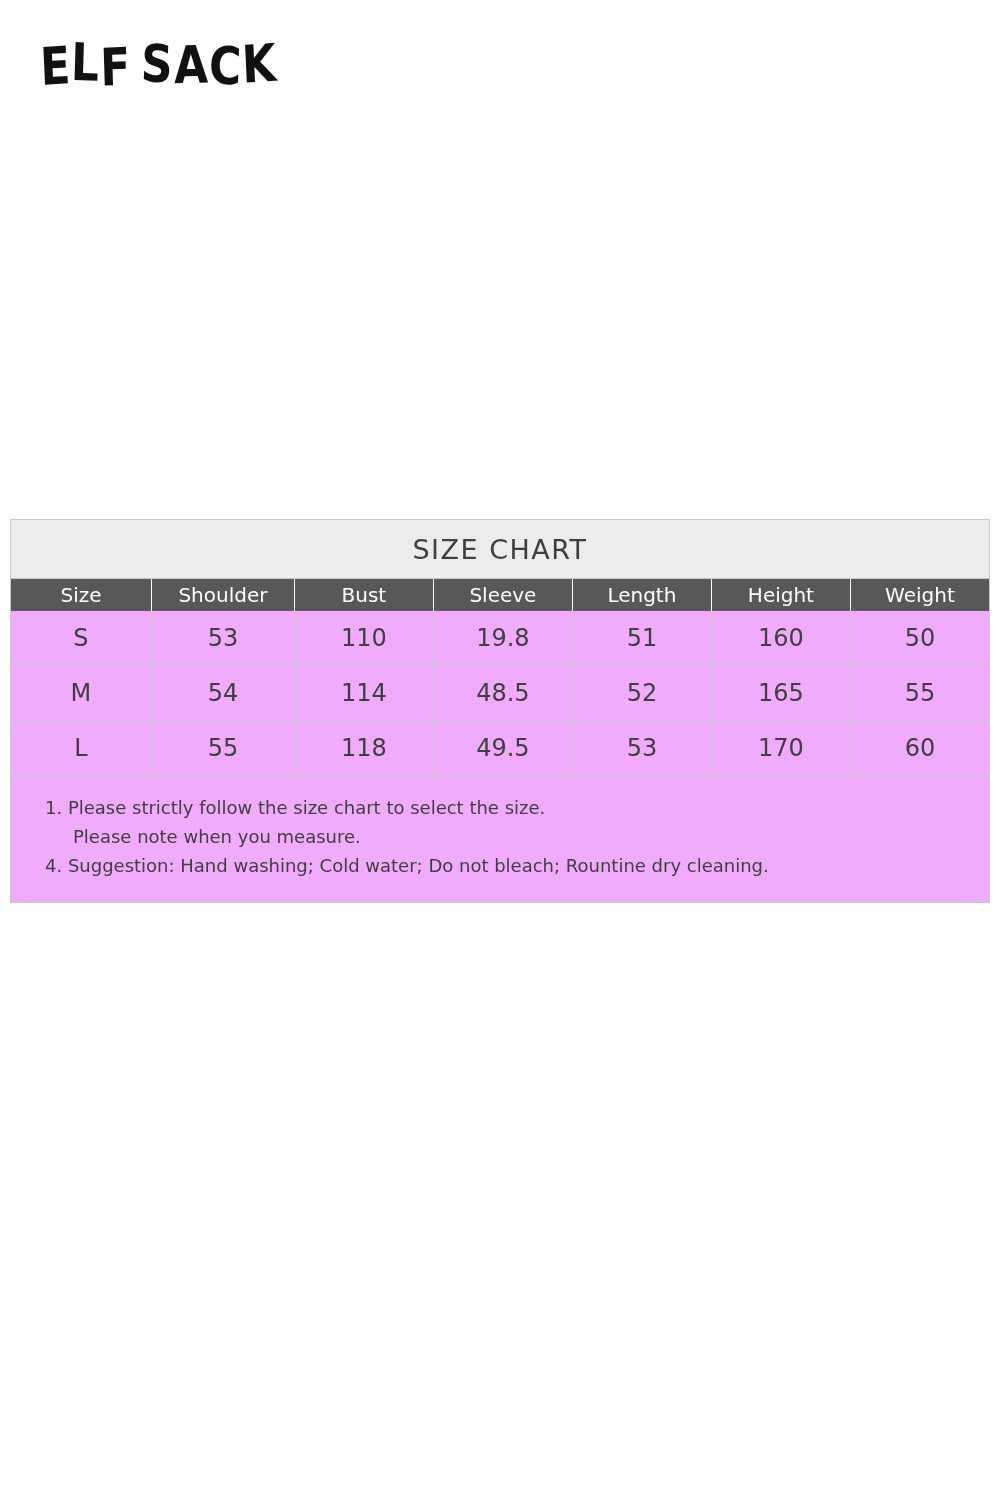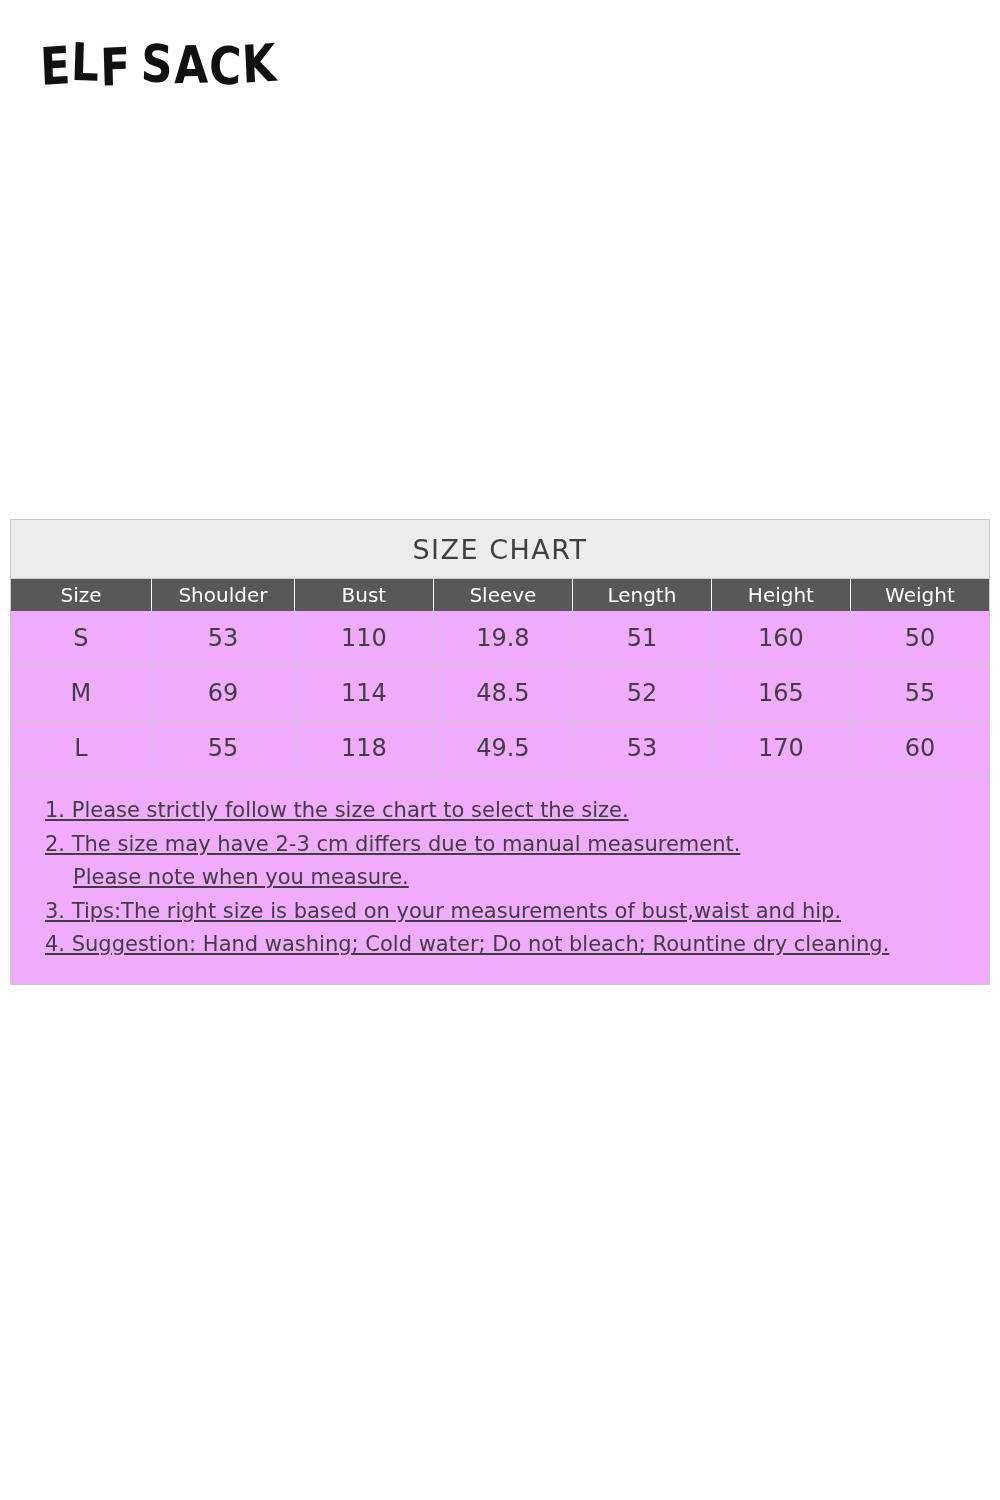--- a/index.html
+++ b/index.html
@@ -102,25 +102,24 @@
   .note-box {
     padding: 18px 28px 22px 34px;
     box-sizing: border-box;
   }
   .note-title {
     font-size: 20px;
     color: #3f3f3f;
     margin-bottom: 4px;
   }
   .note-line {
-    font-size: 21px;
+    font-size: 18px;
     color: #3f3f3f;
     line-height: 1.6;
     white-space: pre;
-    text-decoration: underline;
   }
   .note-line.indented { padding-left: 28px; }
 </style>
 </head>
 <body>
 
 <div class="page">
 
   <div class="brand">
     <div class="brand-text"><span class="l1">E</span><span class="l2">L</span><span class="l3">F</span><span class="sp"></span><span class="l4">S</span><span class="l5">A</span><span class="l6">C</span><span class="l7">K</span></div>
@@ -147,42 +146,40 @@
           <td>S</td>
           <td>53</td>
           <td>110</td>
           <td>19.8</td>
           <td>51</td>
           <td>160</td>
           <td>50</td>
         </tr>
         <tr>
           <td>M</td>
-          <td>69</td>
+          <td>54</td>
           <td>114</td>
           <td>48.5</td>
           <td>52</td>
           <td>165</td>
           <td>55</td>
         </tr>
         <tr>
           <td>L</td>
           <td>55</td>
           <td>118</td>
           <td>49.5</td>
           <td>53</td>
           <td>170</td>
           <td>60</td>
         </tr>
       </tbody>
     </table>
 
     <div class="note-box">
       <div class="note-line">1. Please strictly follow the size chart to select the size.</div>
-      <div class="note-line">2. The size may have 2-3 cm differs due to manual measurement.</div>
       <div class="note-line indented">Please note when you measure.</div>
-      <div class="note-line">3. Tips:The right size is based on your measurements of bust,waist and hip.</div>
       <div class="note-line">4. Suggestion: Hand washing; Cold water; Do not bleach; Rountine dry cleaning.</div>
     </div>
 
   </div>
 
 </div>
 
 </body></html>

